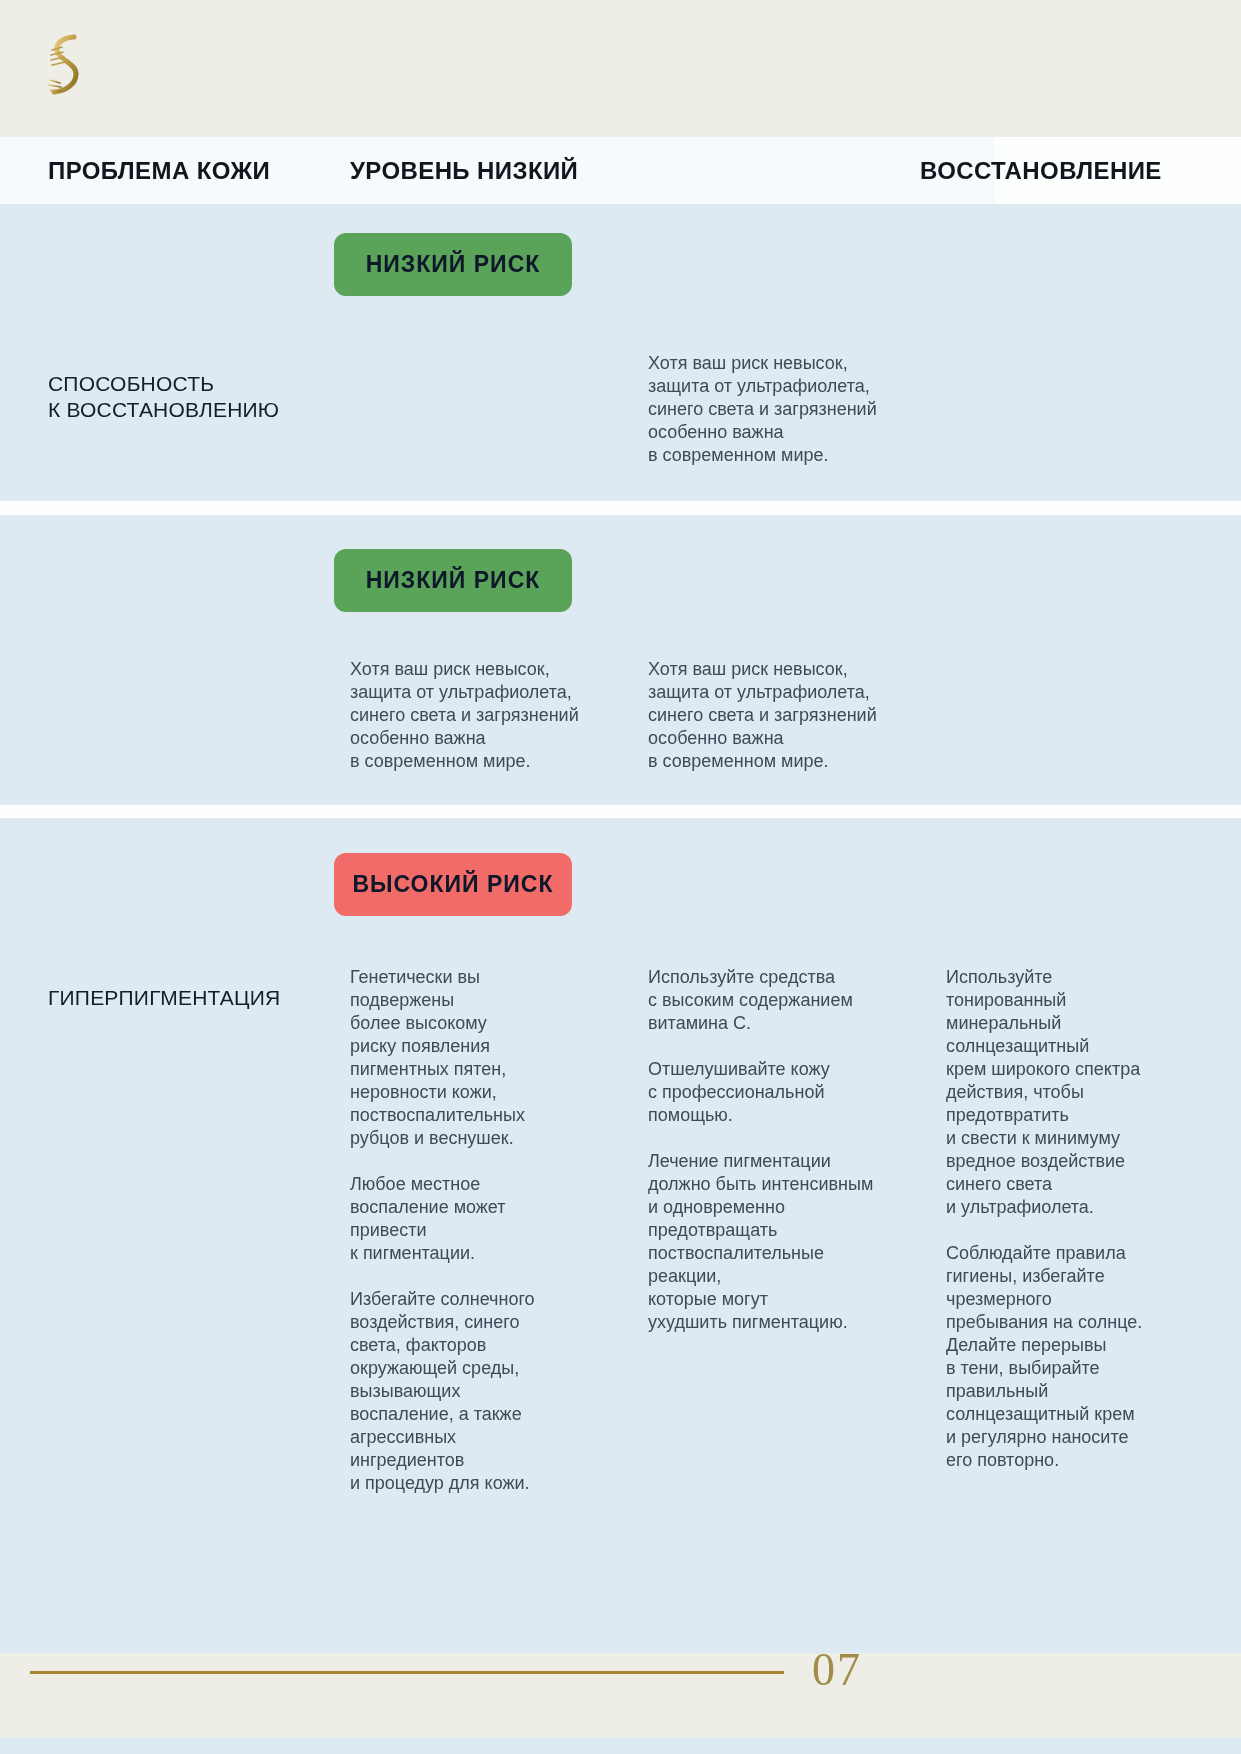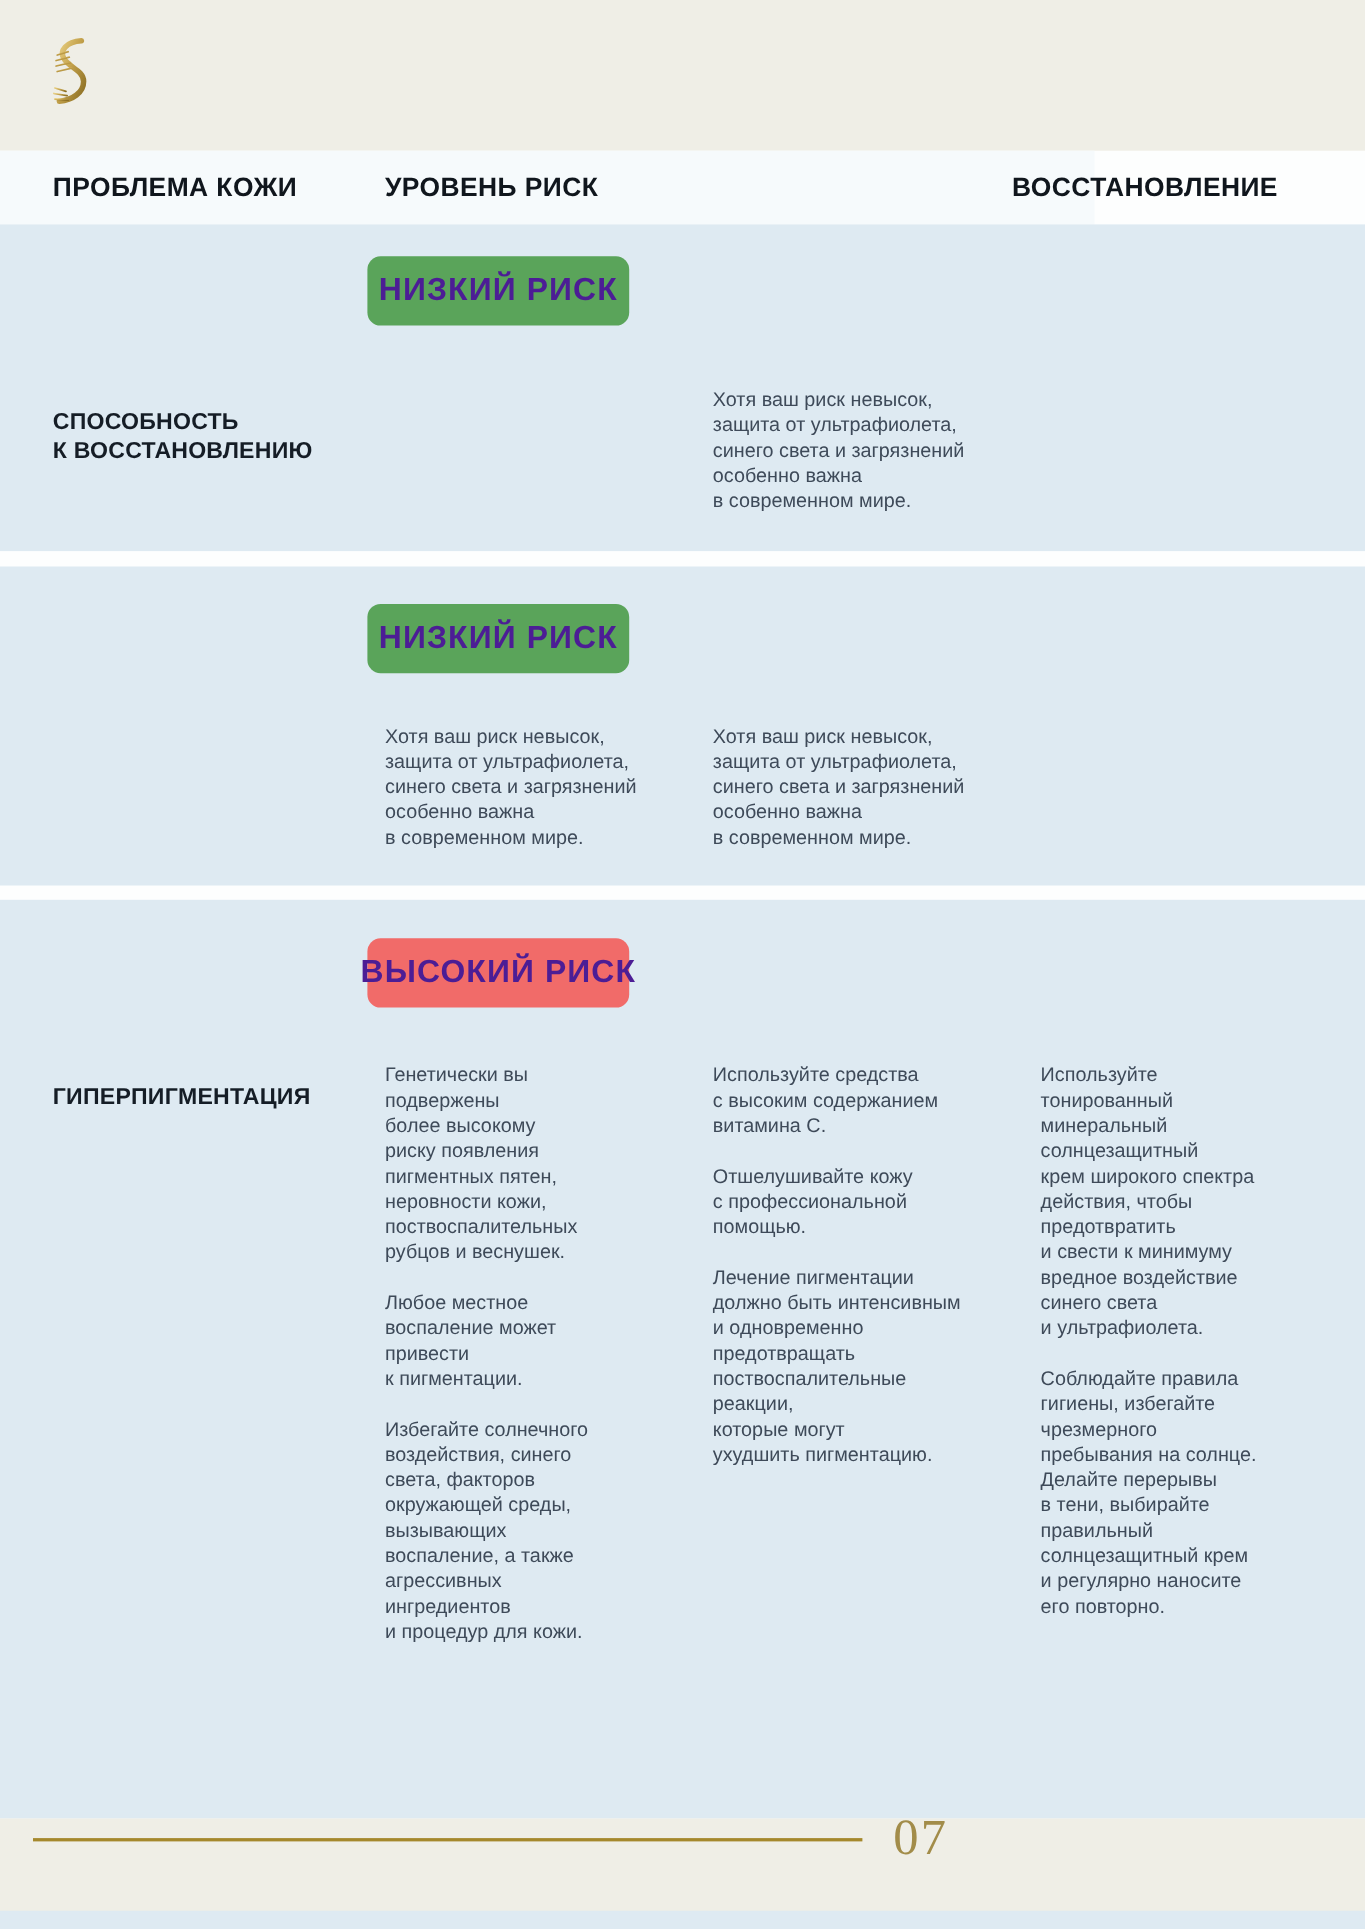--- a/index.html
+++ b/index.html
@@ -32,30 +32,30 @@
 
   .section { position:absolute; left:0; width:1241px; background:#deeaf2; }
   .s1 { top:204px; height:297px; }
   .s2 { top:515px; height:290px; }
   .s3 { top:818px; height:835px; }
 
   .badge {
     position:absolute; left:334px; width:238px; height:63px;
     border-radius:12px;
     display:flex; align-items:center; justify-content:center;
-    color:#4c1d95; font-weight:bold; font-size:29px; letter-spacing:1px;
+    color:#0f172a; font-weight:bold; font-size:23px; letter-spacing:1px;
     white-space:nowrap;
   }
   .badge.low  { background:#5aa45a; }
   .badge.high { background:#f16b69; }
   .s1 .badge { top:29px; } .s2 .badge { top:34px; } .s3 .badge { top:35px; }
 
   .row-title {
     position:absolute; left:48px;
-    font-size:21px; font-weight:bold; color:#151d26;
+    font-size:21px; font-weight:normal; color:#151d26;
     line-height:26px; letter-spacing:0.2px;
     white-space:pre-line;
   }
   .s1 .row-title { top:146px; } .s2 .row-title { top:141px; } .s3 .row-title { top:146px; }
 
   .cell {
     position:absolute;
     font-size:18px; line-height:23px; color:#3e4a59;
     white-space:pre-line;
   }
@@ -104,21 +104,21 @@
           <path d="M4 56 L16 57"></path>
           <path d="M6 61 L18 61"></path>
       </g>
     </svg>
   </div>
 
   <div class="table-area"></div>
 
   <div class="header-band">
     <span class="header-label c1">ПРОБЛЕМА КОЖИ</span>
-    <span class="header-label c2">УРОВЕНЬ РИСК</span>
+    <span class="header-label c2">УРОВЕНЬ НИЗКИЙ</span>
     <span class="header-label c3">ПРЕДОТВРАЩЕНИЕ</span>
     <span class="header-label c4">ВОССТАНОВЛЕНИЕ</span>
   </div>
 
   <section class="section s1">
     <div class="badge low">
       <span>НИЗКИЙ РИСК</span>
     </div>
     <h3 class="row-title">СПОСОБНОСТЬ
 К ВОССТАНОВЛЕНИЮ</h3>

